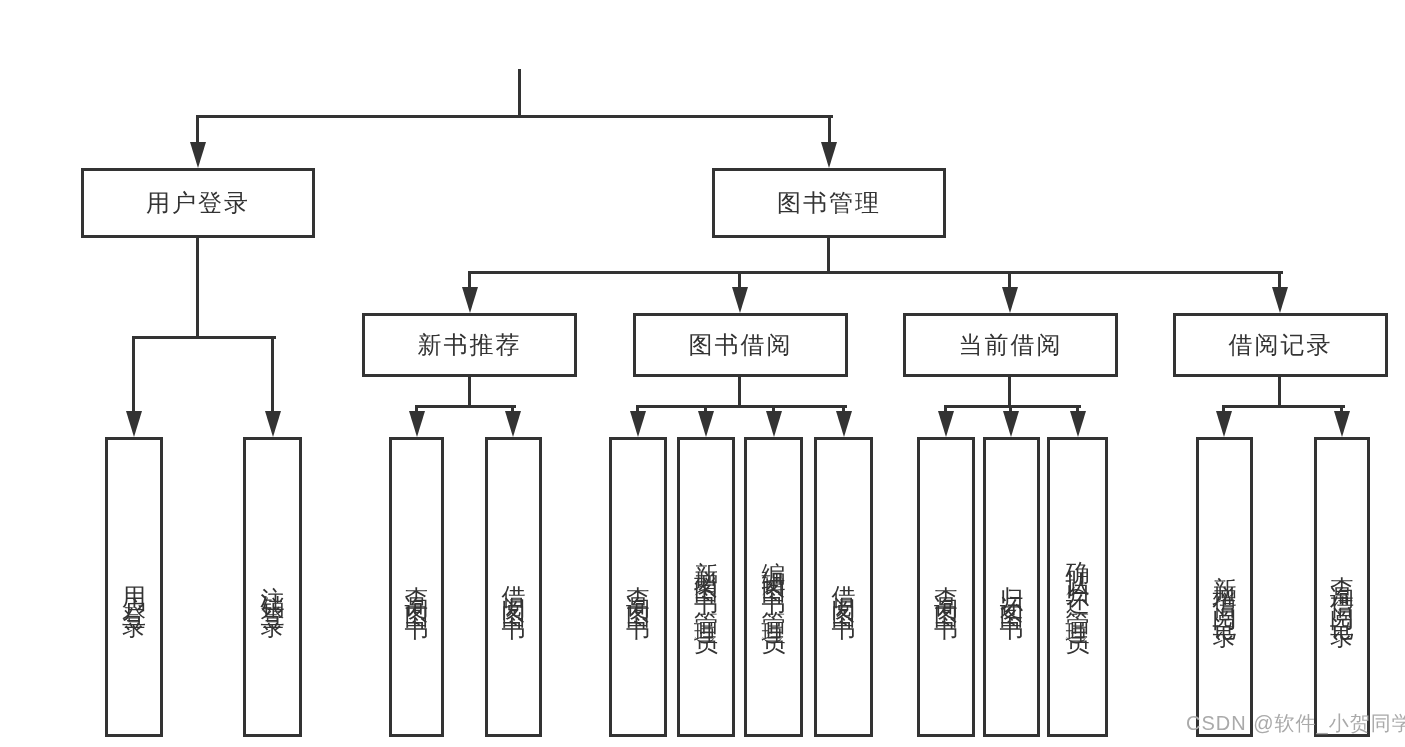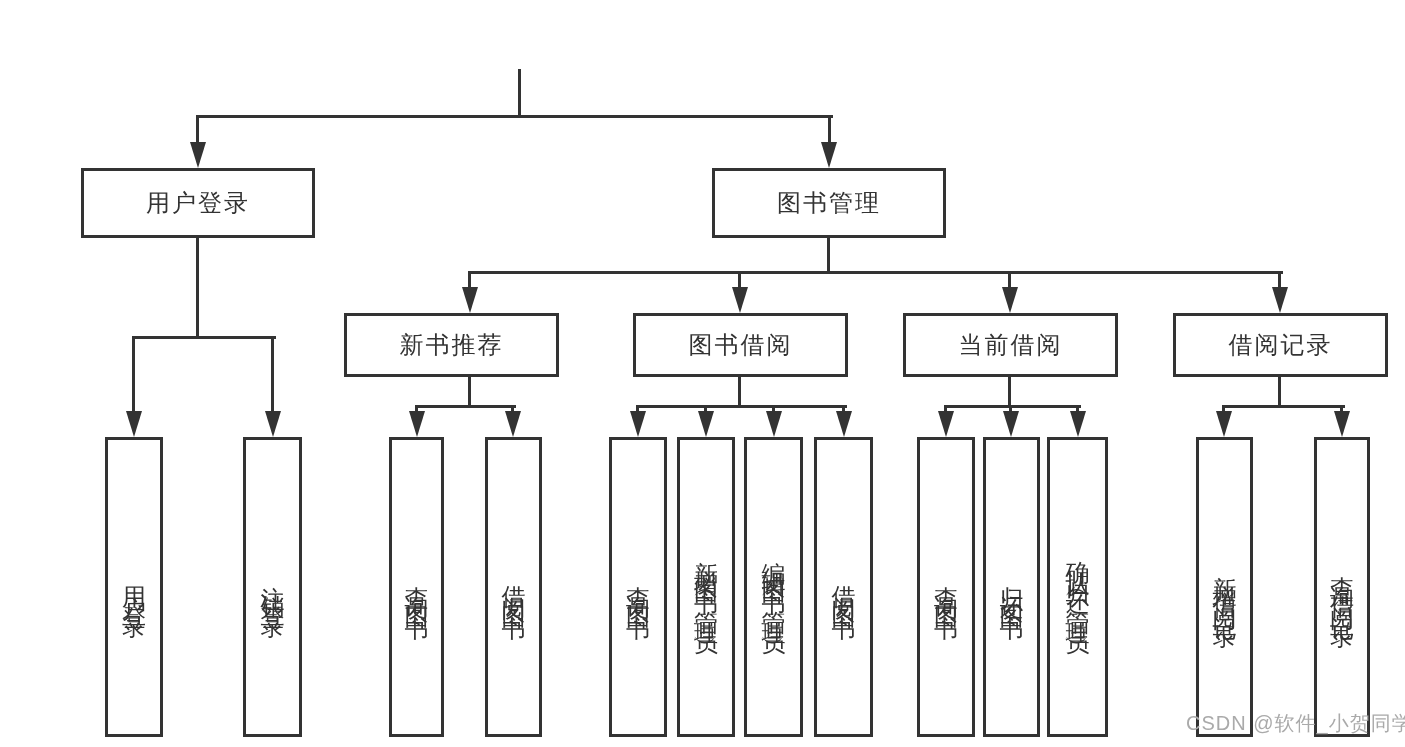--- a/index.html
+++ b/index.html
@@ -58,21 +58,21 @@
   <div class="hline" style="left:468px;top:271px;width:815px;height:3px"></div>
   <div class="vline" style="left:468px;top:271px;width:3px;height:20px"></div>
   <div class="arrow" style="left:462px;top:287px"></div>
   <div class="vline" style="left:738px;top:271px;width:3px;height:20px"></div>
   <div class="arrow" style="left:732px;top:287px"></div>
   <div class="vline" style="left:1008px;top:271px;width:3px;height:20px"></div>
   <div class="arrow" style="left:1002px;top:287px"></div>
   <div class="vline" style="left:1278px;top:271px;width:3px;height:20px"></div>
   <div class="arrow" style="left:1272px;top:287px"></div>
 
-  <div class="box hbox" style="left:344px;top:313px;width:215px;height:64px">
+  <div class="box hbox" style="left:362px;top:313px;width:215px;height:64px">
     <span>新书推荐</span>
   </div>
   <div class="box hbox" style="left:633px;top:313px;width:215px;height:64px">
     <span>图书借阅</span>
   </div>
   <div class="box hbox" style="left:903px;top:313px;width:215px;height:64px">
     <span>当前借阅</span>
   </div>
   <div class="box hbox" style="left:1173px;top:313px;width:215px;height:64px">
     <span>借阅记录</span>

